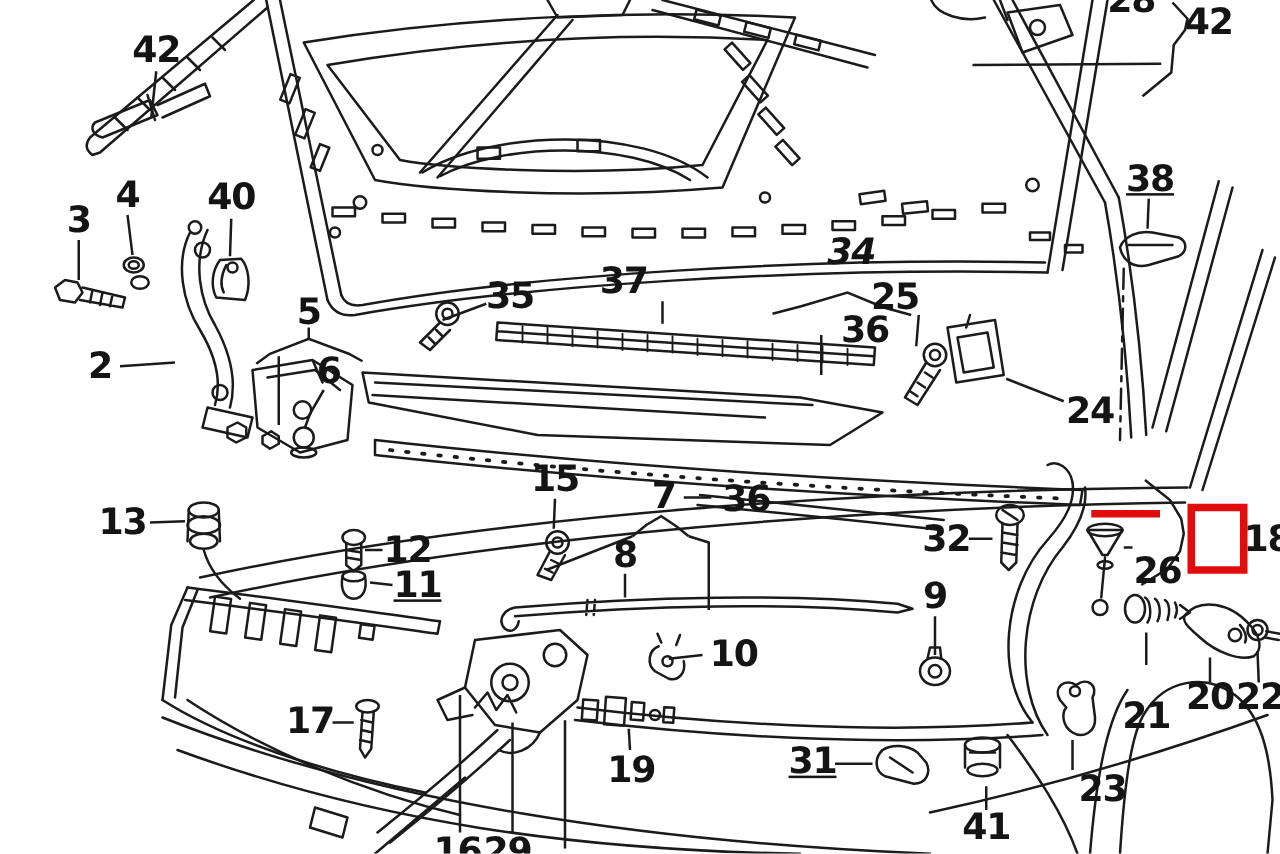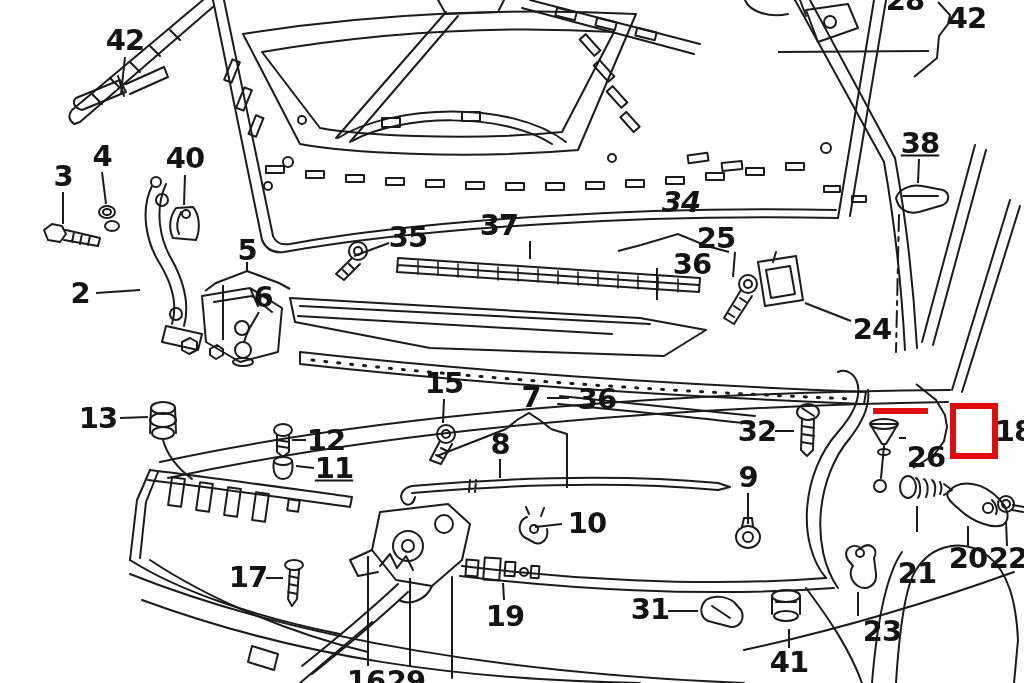--- a/index.html
+++ b/index.html
@@ -268,20 +268,20 @@
       <div class="part-label" style="left: 587px; top: 523px;">10</div>
       <div class="part-label" style="left: 748px; top: 477px;">9</div>
       <div class="part-label" style="left: 757px; top: 431px;">32</div>
       <div class="part-label" style="left: 926px; top: 457px;">26</div>
       <div class="part-label" style="left: 974px; top: 431px; margin-left: 40px;">18</div>
       <div class="part-label" style="left: 917px; top: 545px; margin-top: 28px;">21</div>
       <div class="part-label" style="left: 968px; top: 558px;">20</div>
       <div class="part-label" style="left: 1008px; top: 558px;">22</div>
       <div class="part-label" style="left: 882px; top: 631px;">23</div>
       <div class="part-label" style="left: 789px; top: 662px; text-align: center;">41</div>
-      <div class="part-label" style="left: 650px; top: 609px;">31</div>
+      <div class="part-label" style="left: 650px; top: 609px; text-decoration: underline;">31</div>
       <div class="part-label" style="left: 505px; top: 616px;">19</div>
       <div class="part-label" style="left: 248px; top: 577px;">17</div>
       <div class="part-label" style="left: 366px; top: 681px;">16</div>
       <div class="part-label" style="left: 406px; top: 681px;">29</div>
     </div>
 
 </div>
 
 </body></html>

